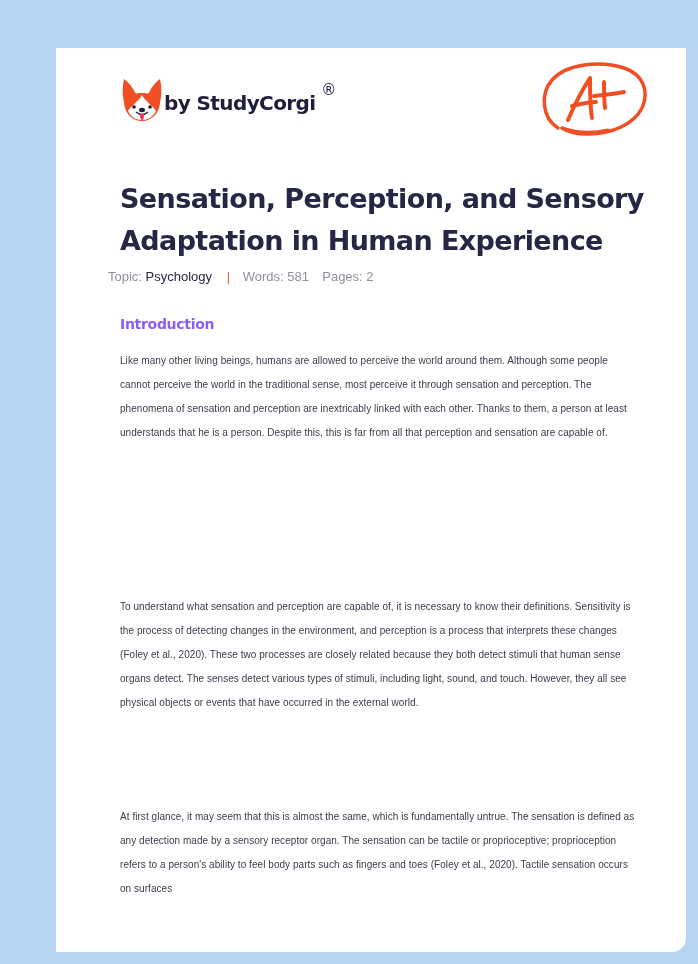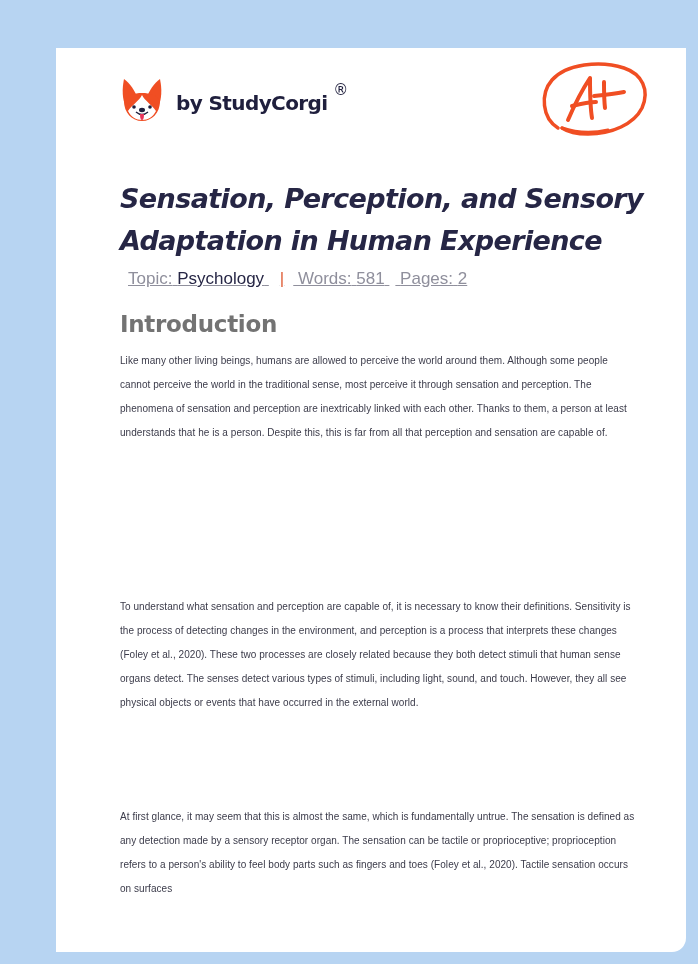--- a/index.html
+++ b/index.html
@@ -31,21 +31,21 @@
       height: 50px;
       display: flex;
       align-items: center;
     }
     .brand-logo {
       width: 44px;
       height: 46px;
       display: block;
     }
     .brand-text {
-      margin-left: 12px;
+      margin-left: 0;
       margin-top: 6px;
       font-family: "DejaVu Sans", sans-serif;
       font-weight: bold;
       font-size: 20px;
       letter-spacing: -0.6px;
       color: #1f1f3d;
       position: relative;
     }
     .brand-reg {
       position: absolute;
@@ -67,49 +67,47 @@
       left: 64px;
       top: 130px;
       width: 530px;
       margin: 0;
       font-family: "DejaVu Sans", sans-serif;
       font-weight: bold;
       font-size: 27px;
       line-height: 42px;
       letter-spacing: -0.6px;
       color: #262645;
-      font-style: italic;
     }
     .meta {
       position: absolute;
-      left: 72px;
+      left: 52px;
       top: 221px;
-      font-size: 17px;
+      font-size: 13px;
       color: #8f8f9c;
       white-space: nowrap;
-      text-decoration: underline;
     }
     .meta .topic-value {
       color: #262645;
     }
     .meta .sep {
       color: #e0603a;
       margin: 0 9px 0 11px;
     }
     .meta .gap {
       display: inline-block;
       width: 6px;
     }
     h2 {
       margin: 0;
       font-family: "DejaVu Sans", sans-serif;
       font-weight: bold;
-      font-size: 23px;
+      font-size: 14px;
       letter-spacing: -0.3px;
-      color: #737373;
+      color: #8b5cf6;
       position: absolute;
       left: 64px;
       width: 520px;
       line-height: 24px;
     }
     p {
       margin: 0;
       position: absolute;
       left: 64px;
       width: 520px;

